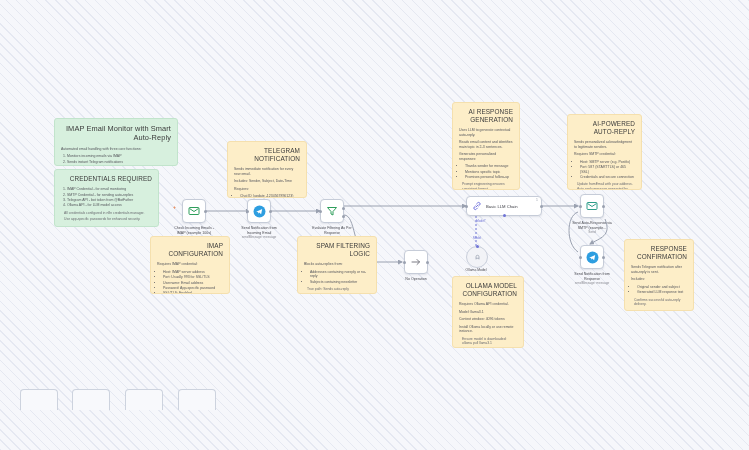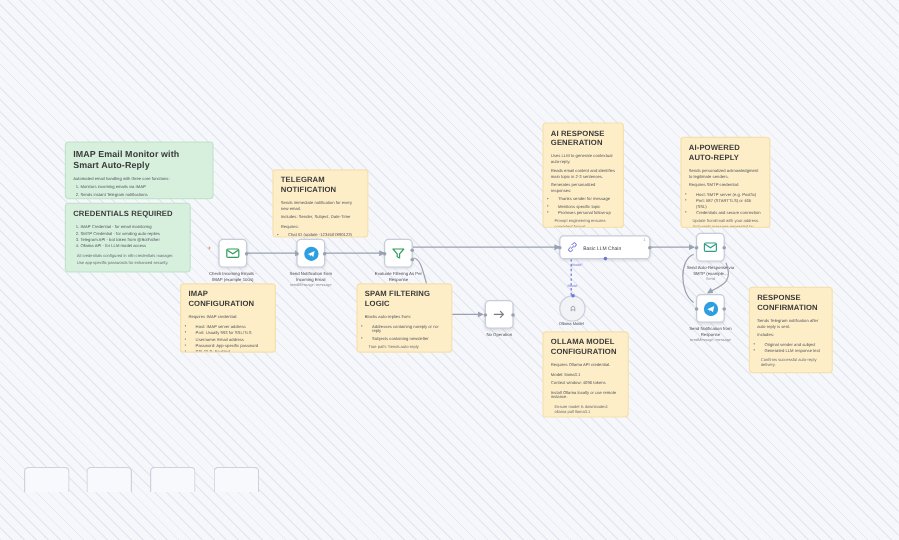--- a/index.html
+++ b/index.html
@@ -23,22 +23,23 @@
     position:absolute;
     border-radius:3px;
     padding:5px 6px 6px 6px;
     box-sizing:border-box;
     overflow:hidden;
     line-height:1.28;
   }
   .sticky.green{background:#d7f0de;border:1px solid #c2e4cc;}
   .sticky.yellow{background:#fdeec8;border:1px solid #f5e0ae;}
   .st-title{
-    font-weight:bold;color:#3a3a3a;
+    font-weight:normal;color:#3a3a3a;
     margin:0 0 4px 0;
+    text-align:right;
   }
   .st-t-lg{font-size:7.4px;letter-spacing:.1px;}
   .st-t-md{font-size:6.4px;letter-spacing:.1px;}
   .st-p{font-size:3.5px;color:#55565c;margin:0 0 3px 0;}
   .st-ol{margin:0 0 3px 0;padding-left:6px;font-size:3.5px;color:#55565c;}
   .st-ol li{margin-bottom:.9px;}
   .st-ul{margin:0 0 3px 0;padding-left:6px;font-size:3.5px;color:#55565c;list-style:disc;}
   .st-ul li{margin-bottom:.9px;}
   .st-note{font-size:3.4px;color:#6a6b71;margin:0 0 2px 3px;}
 

